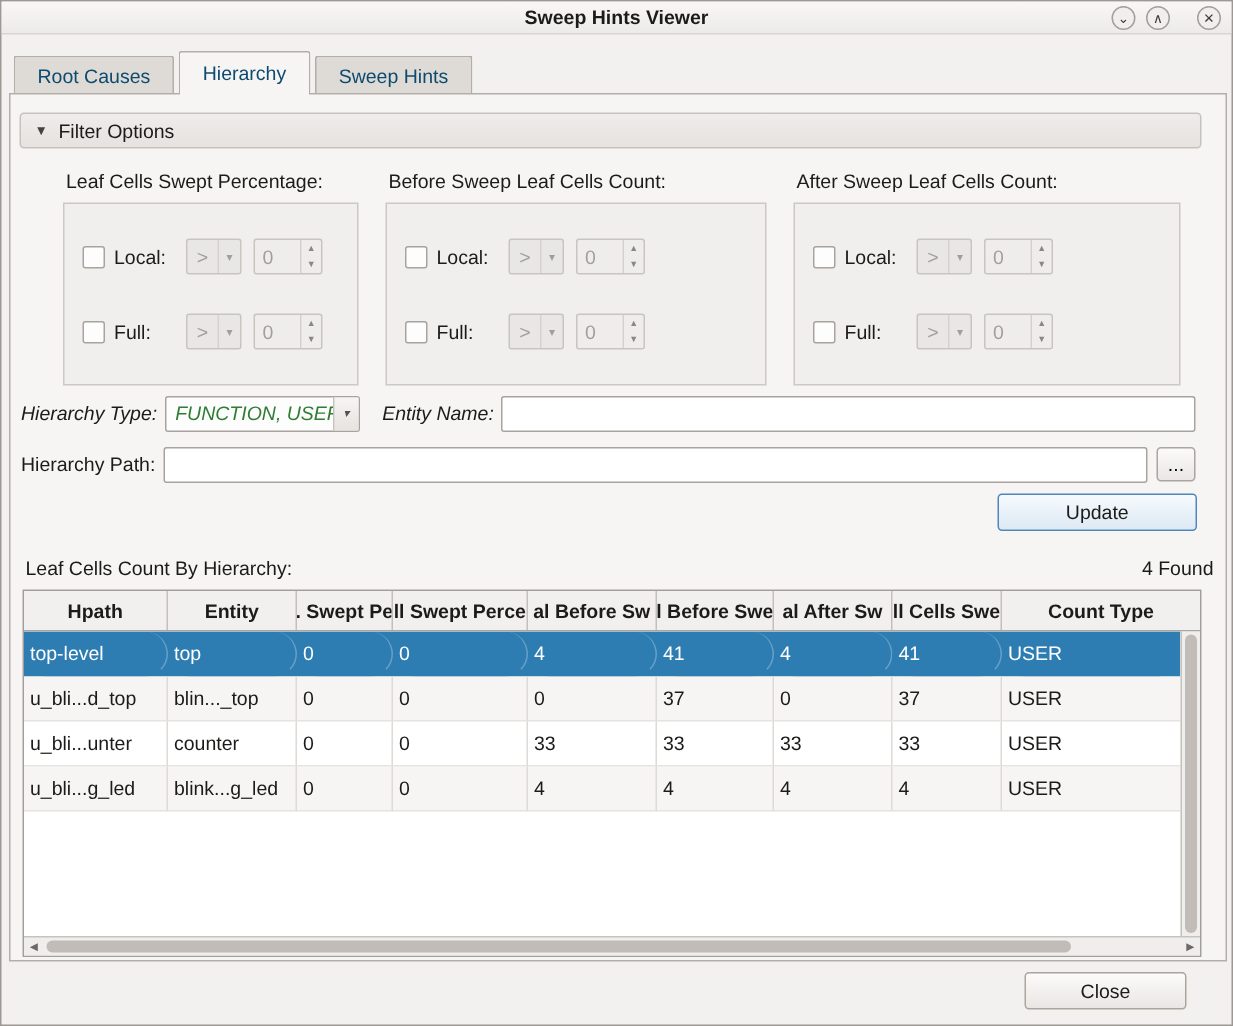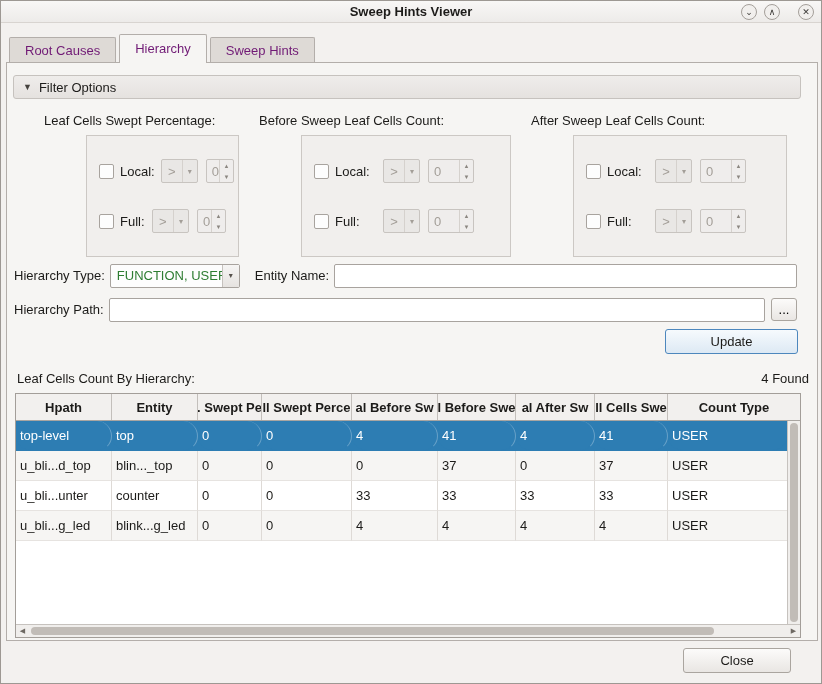--- a/index.html
+++ b/index.html
@@ -30,21 +30,21 @@
     font-size: 9px; line-height: 1; color: #3c3a37; background: #f1efed; cursor: default;
   }
   .win-btn.close { margin-left: 11px; }
 
   
   .tabs { position: absolute; top: 33px; left: 8px; height: 28px; display: flex; align-items: flex-end; z-index: 3; }
   .tab {
     height: 25px; padding: 0 15px; margin-right: 3px;
     display: flex; align-items: center;
     background: #dedad6; border: 1px solid #b3aeaa; border-bottom: none;
-    border-radius: 2px 2px 0 0; color: #701a75; cursor: default; white-space: nowrap;
+    border-radius: 2px 2px 0 0; color: #0c4a6e; cursor: default; white-space: nowrap;
   }
   .tab.active { height: 28px; background: #f6f5f3; position: relative; }
   .tab.active::after {
     content: ""; position: absolute; left: 0; right: 0; bottom: -2px; height: 3px; background: #f6f5f3;
   }
 
   
   .panel {
     position: absolute; top: 61px; left: 5px; width: 812px; height: 579px;
     background: #f6f5f3; border: 1px solid #b3aeaa;
@@ -58,21 +58,21 @@
   }
   .expander-arrow { font-size: 9px; color: #45423e; }
 
   .groups { position: absolute; top: 48px; left: 12px; display: flex; gap: 18px; }
   .filter-group.g0 { width: 220px; padding-left: 23px; }
   .filter-group.g1 { width: 254px; }
   .filter-group.g2 { width: 258px; }
   .group-title { margin: 2px 0 7px 2px; white-space: nowrap; }
   .group-box {
     border: 1px solid #ccc8c4; background: #f1efed; height: 122px;
-    padding: 10px 12px; display: flex; flex-direction: column; justify-content: space-around; margin-left: 44px;
+    padding: 10px 12px; display: flex; flex-direction: column; justify-content: space-around;
   }
   .crit-row { display: flex; align-items: center; gap: 6px; height: 26px; }
   .checkbox {
     width: 15px; height: 15px; background: #fdfdfd;
     border: 1px solid #a8a39e; border-radius: 2px; flex: 0 0 auto;
   }
   .crit-label { width: 42px; }
   .combo {
     display: flex; align-items: stretch; height: 24px;
     border: 1px solid #c8c4c0; background: #e9e7e5; border-radius: 2px; color: #a39e98;
@@ -81,21 +81,21 @@
   .combo-arrow { width: 15px; display: flex; align-items: center; justify-content: center; border-left: 1px solid #d5d1cd; font-size: 8px; }
   .spin {
     display: flex; align-items: stretch; height: 24px; width: 46px; margin-left: 2px;
     border: 1px solid #c8c4c0; background: #efedec; border-radius: 2px; color: #a39e98;
   }
   .spin-text { flex: 1; display: flex; align-items: center; padding-left: 5px; }
   .spin-btns { width: 14px; border-left: 1px solid #d5d1cd; display: flex; flex-direction: column; }
   .spin-btns span { flex: 1; display: flex; align-items: center; justify-content: center; font-size: 6px; color: #8c8781; }
 
   .form-row { position: absolute; left: 7px; right: 20px; height: 25px; display: flex; align-items: center; }
-  .row-ht { top: 200px; }
+  .row-ht { top: 200px; font-style: italic; }
   .row-hp { top: 234px; }
   .form-label { white-space: nowrap; margin-right: 5px; }
   .ht-combo {
     display: flex; align-items: stretch; height: 24px; width: 130px;
     border: 1px solid #a8a39e; background: #fdfdfd; border-radius: 2px; margin-right: 15px;
   }
   .ht-combo .value {
     flex: 1; display: flex; align-items: center; padding-left: 6px;
     color: var(--ht-text, #2e7d32); white-space: nowrap; overflow: hidden;
   }

